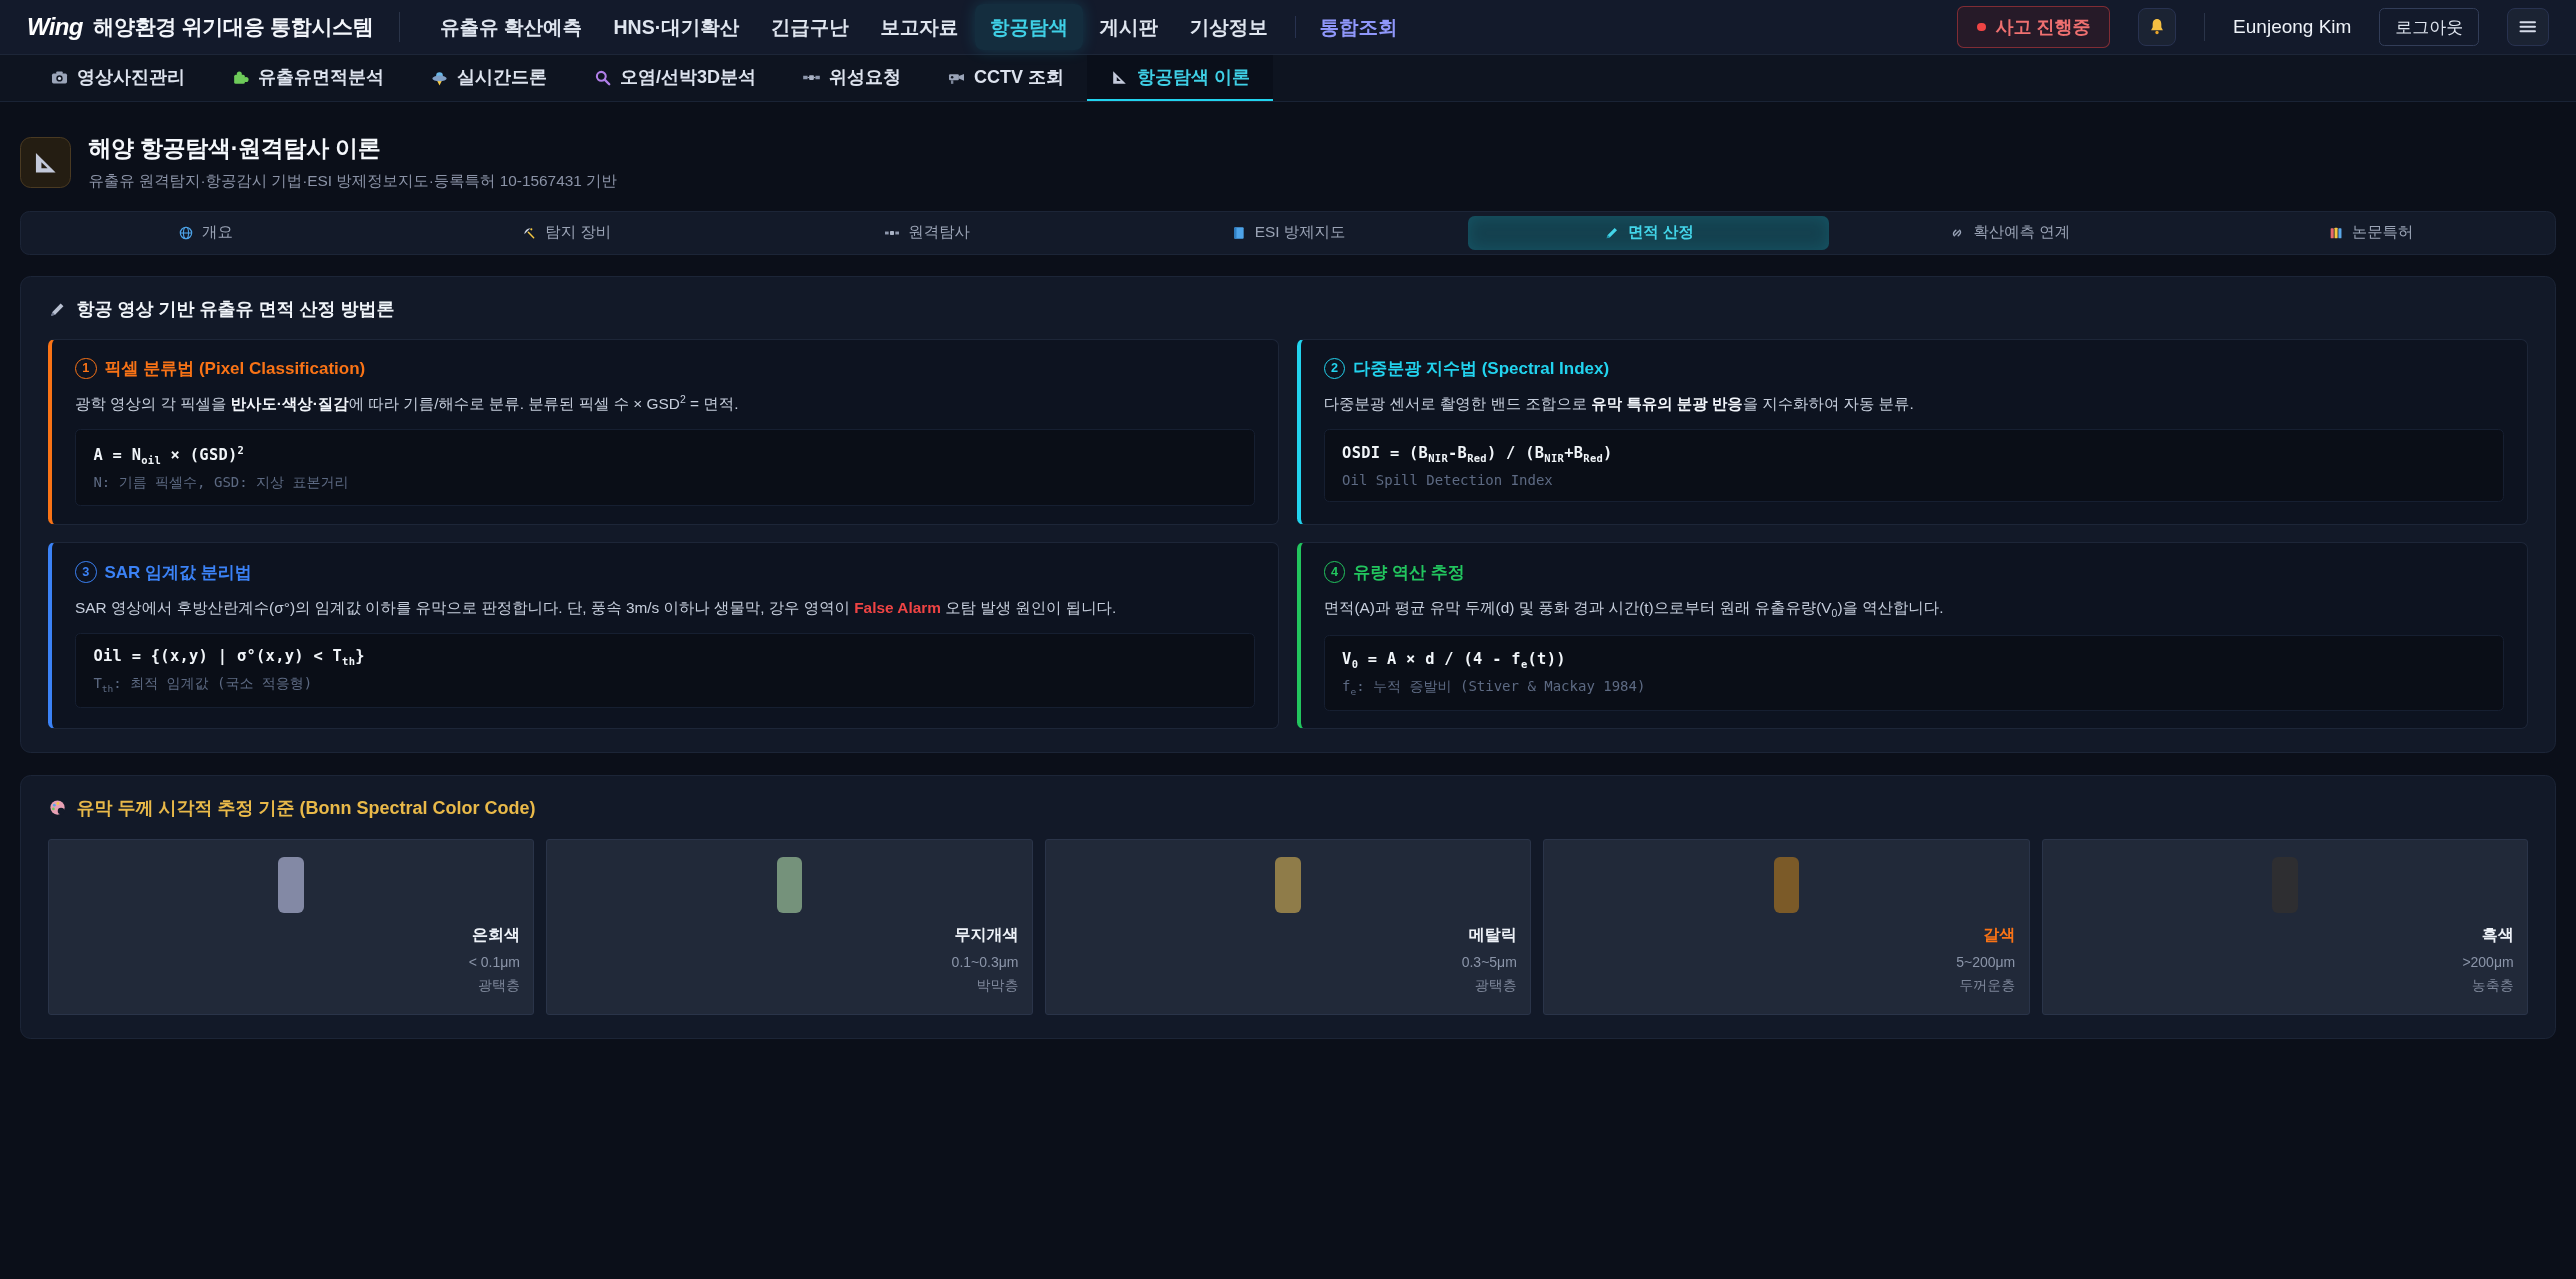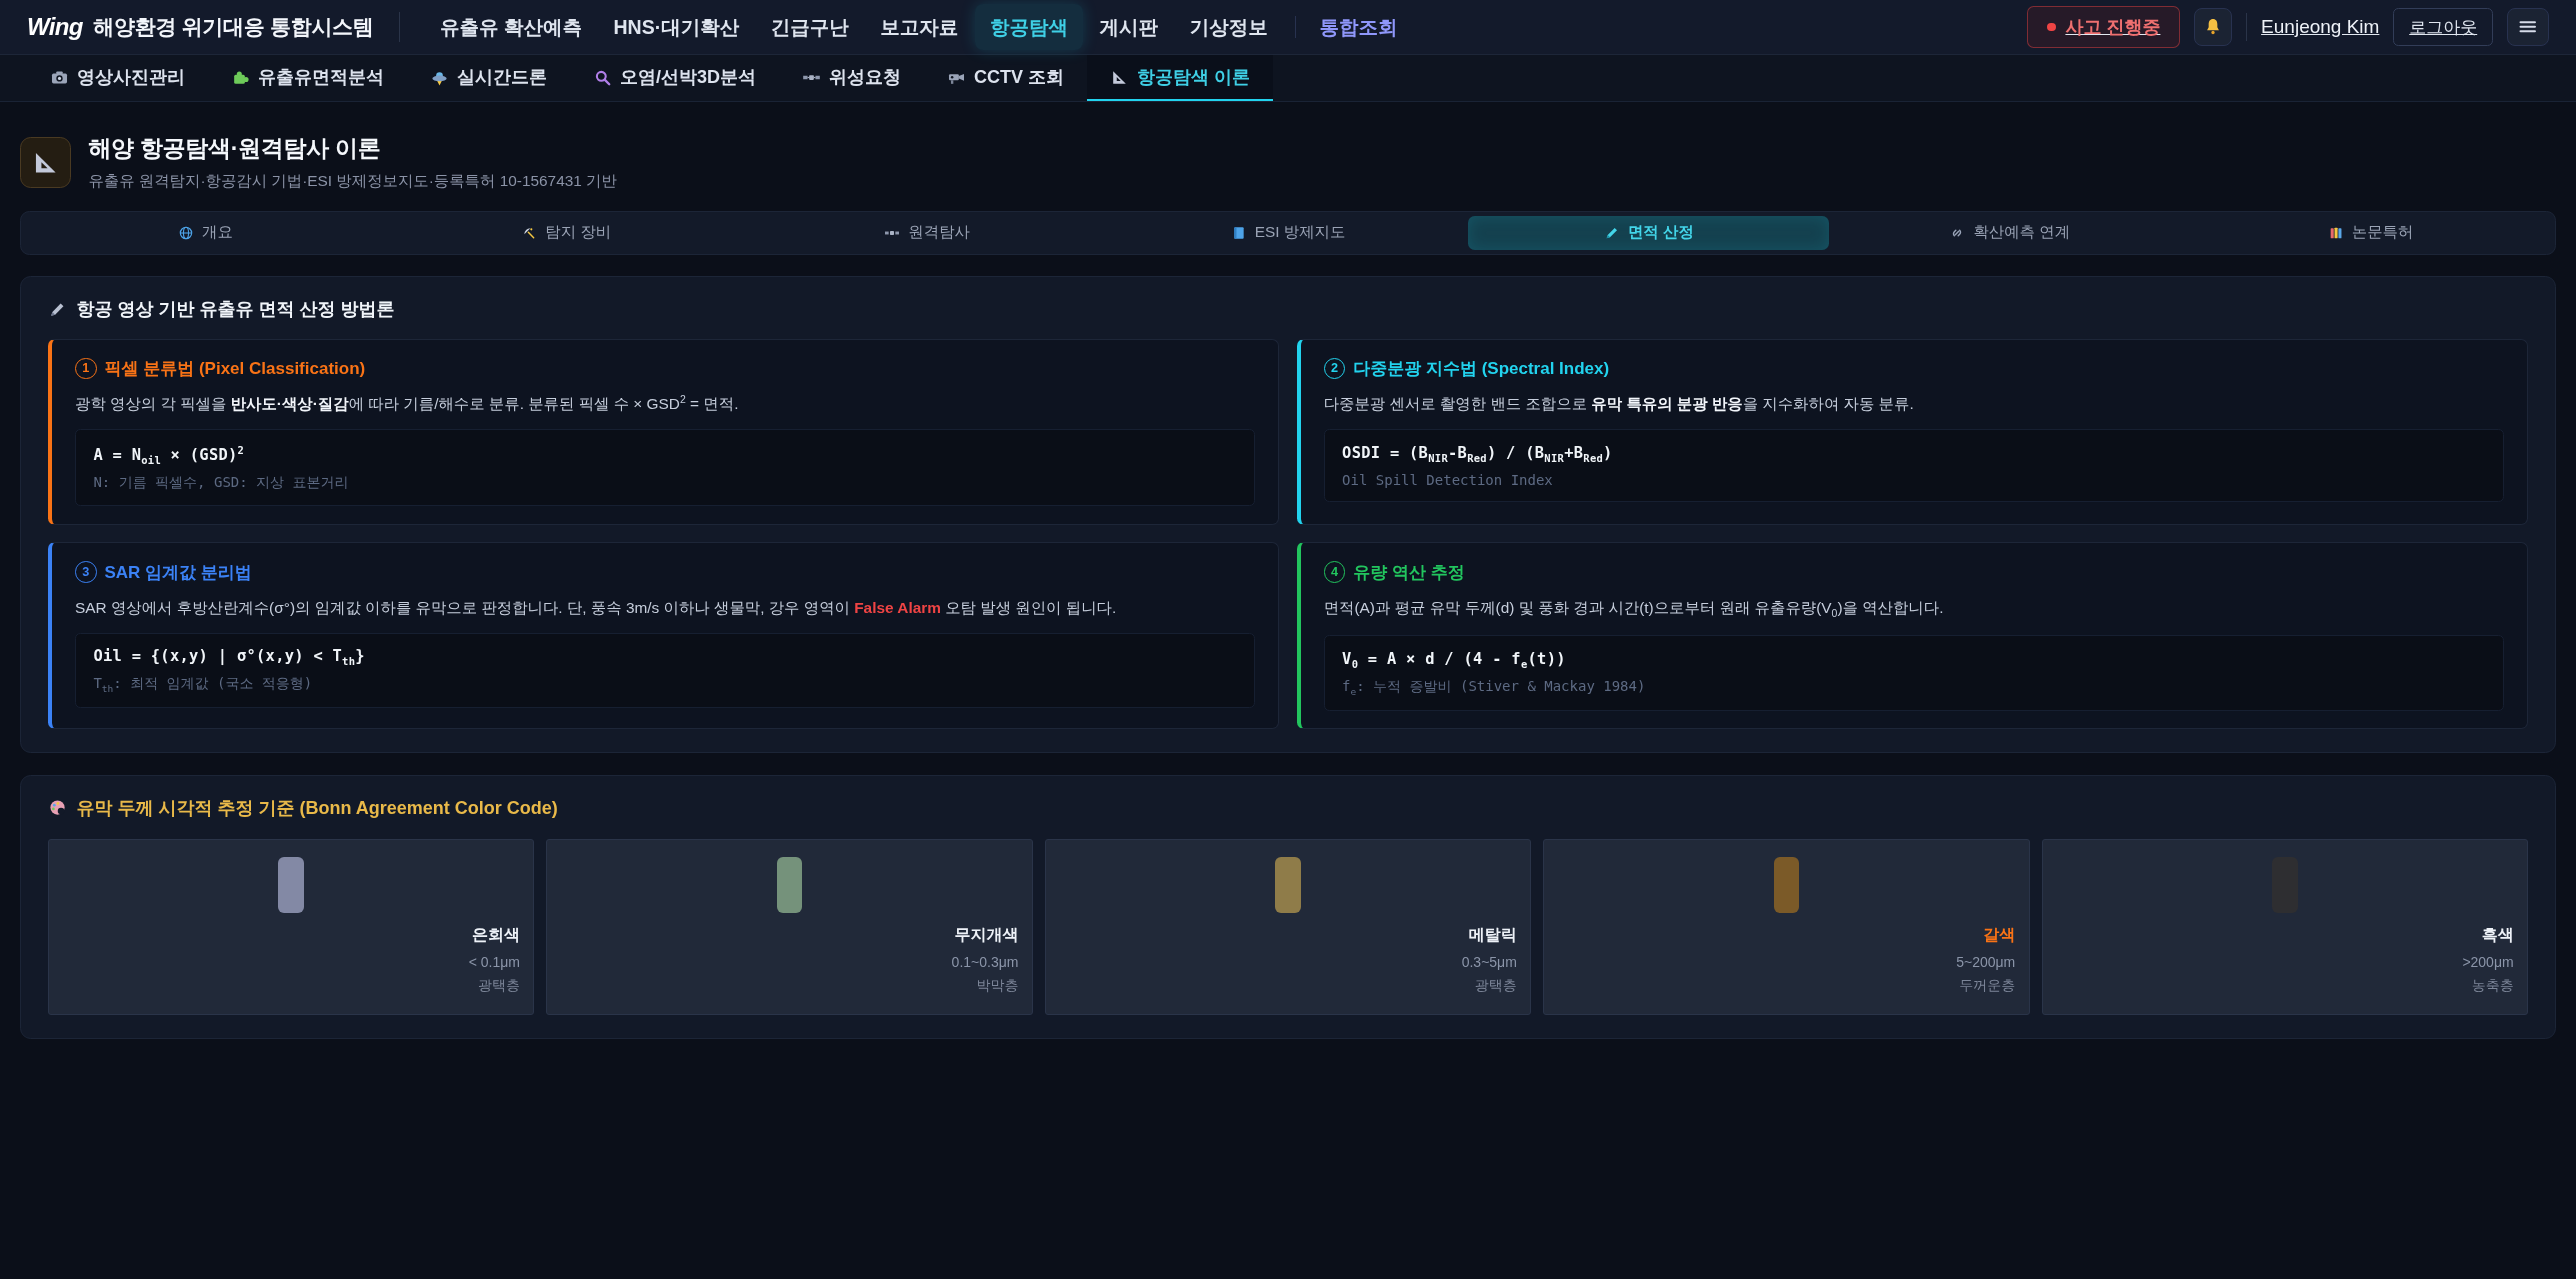--- a/index.html
+++ b/index.html
@@ -9,21 +9,21 @@
   .topbar { height:55px; background:#131a2b; border-bottom:0.7px solid #1d2638; display:flex; align-items:center; padding:12px 27px; }
   .logo-wrap { display:flex; align-items:center; gap:10.7px; }
   .logo-mark { font-size:24px; font-weight:700; font-style:italic; color:#ffffff; letter-spacing:-0.7px; }
   .logo-title { font-size:21px; font-weight:700; color:#f3f6fb; letter-spacing:-0.3px; }
   .top-divider { width:0.7px; height:29.5px; background:#2a3449; margin:0 25.5px; }
   .top-menu { display:flex; align-items:center; gap:2px; height:100%; }
   .menu-item { font-size:19.5px; font-weight:600; color:#dfe5ef; padding:9.4px 14.8px; border-radius:8px; cursor:pointer; white-space:nowrap; }
   .menu-item.active { color:#3fd0e6; background:rgba(34,211,238,0.10); box-shadow:0 0 14.8px rgba(34,211,238,0.18); }
   .menu-sep { border-left:0.7px solid #283250; align-self:stretch; margin:4px 6.7px 4px 10.7px; }
   .menu-item.accent { color:#8f97fa; font-weight:700; }
-  .top-right { margin-left:auto; display:flex; align-items:center; gap:14px;text-decoration:underline; }
+  .top-right { margin-left:auto; display:flex; align-items:center; gap:28px; }
   .badge-incident { display:flex; align-items:center; gap:9.4px; padding:8px 19px; border-radius:6.7px; border:0.7px solid rgba(239,68,68,0.45); background:rgba(127,29,29,0.18); color:#ef7070; font-size:18px; font-weight:600; }
   .dot-red { width:8.7px; height:8.7px; border-radius:50%; background:#ef4444; display:inline-block; }
   .icon-btn { width:38px; height:38px; border-radius:8px; background:#1b2333; border:0.7px solid #283250; display:flex; align-items:center; justify-content:center; cursor:pointer; }
   .vert-sep { width:0.7px; height:28px; background:#2a3449; }
   .user-name { font-size:19px; color:#eef2f8; }
   .logout-btn { font-size:17px; color:#dfe5ef; border:0.7px solid #323d58; border-radius:5.4px; padding:6.7px 14.8px; background:transparent; cursor:pointer; }
   .burger-btn { width:42px; height:38px; border-radius:8px; background:#1b2333; border:0.7px solid #283250; display:flex; align-items:center; justify-content:center; cursor:pointer; }
 
   
   .subnav { height:47px; background:#0e1420; border-bottom:0.7px solid #1a2335; display:flex; align-items:stretch; padding-left:27px; }
@@ -351,21 +351,21 @@
     <div class="panel-heading amber" style="color: rgb(233, 185, 73);">
       <span class="ic">
         <svg width="19" height="19" viewBox="0 0 24 24">
           <circle cx="12" cy="12" r="9" fill="#e8a0b4"></circle>
           <circle cx="16.5" cy="16.5" r="4.2" fill="#121928"></circle>
           <circle cx="8" cy="9" r="1.7" fill="#5aa7e8"></circle>
           <circle cx="12.5" cy="6.8" r="1.7" fill="#f5c842"></circle>
           <circle cx="6.8" cy="13.8" r="1.7" fill="#6ecb5a"></circle>
         </svg>
       </span>
-      <span>유막 두께 시각적 추정 기준 (Bonn Agreement Color Code)</span>
+      <span>유막 두께 시각적 추정 기준 (Bonn Spectral Color Code)</span>
     </div>
 
     <div class="bonn-row">
 
       <div class="bonn-card">
         <div class="swatch" style="background: rgb(131, 137, 165);"></div>
         <div class="bonn-name">은회색</div>
         <div class="bonn-range">&lt; 0.1μm</div>
         <div class="bonn-layer">광택층</div>
       </div>

